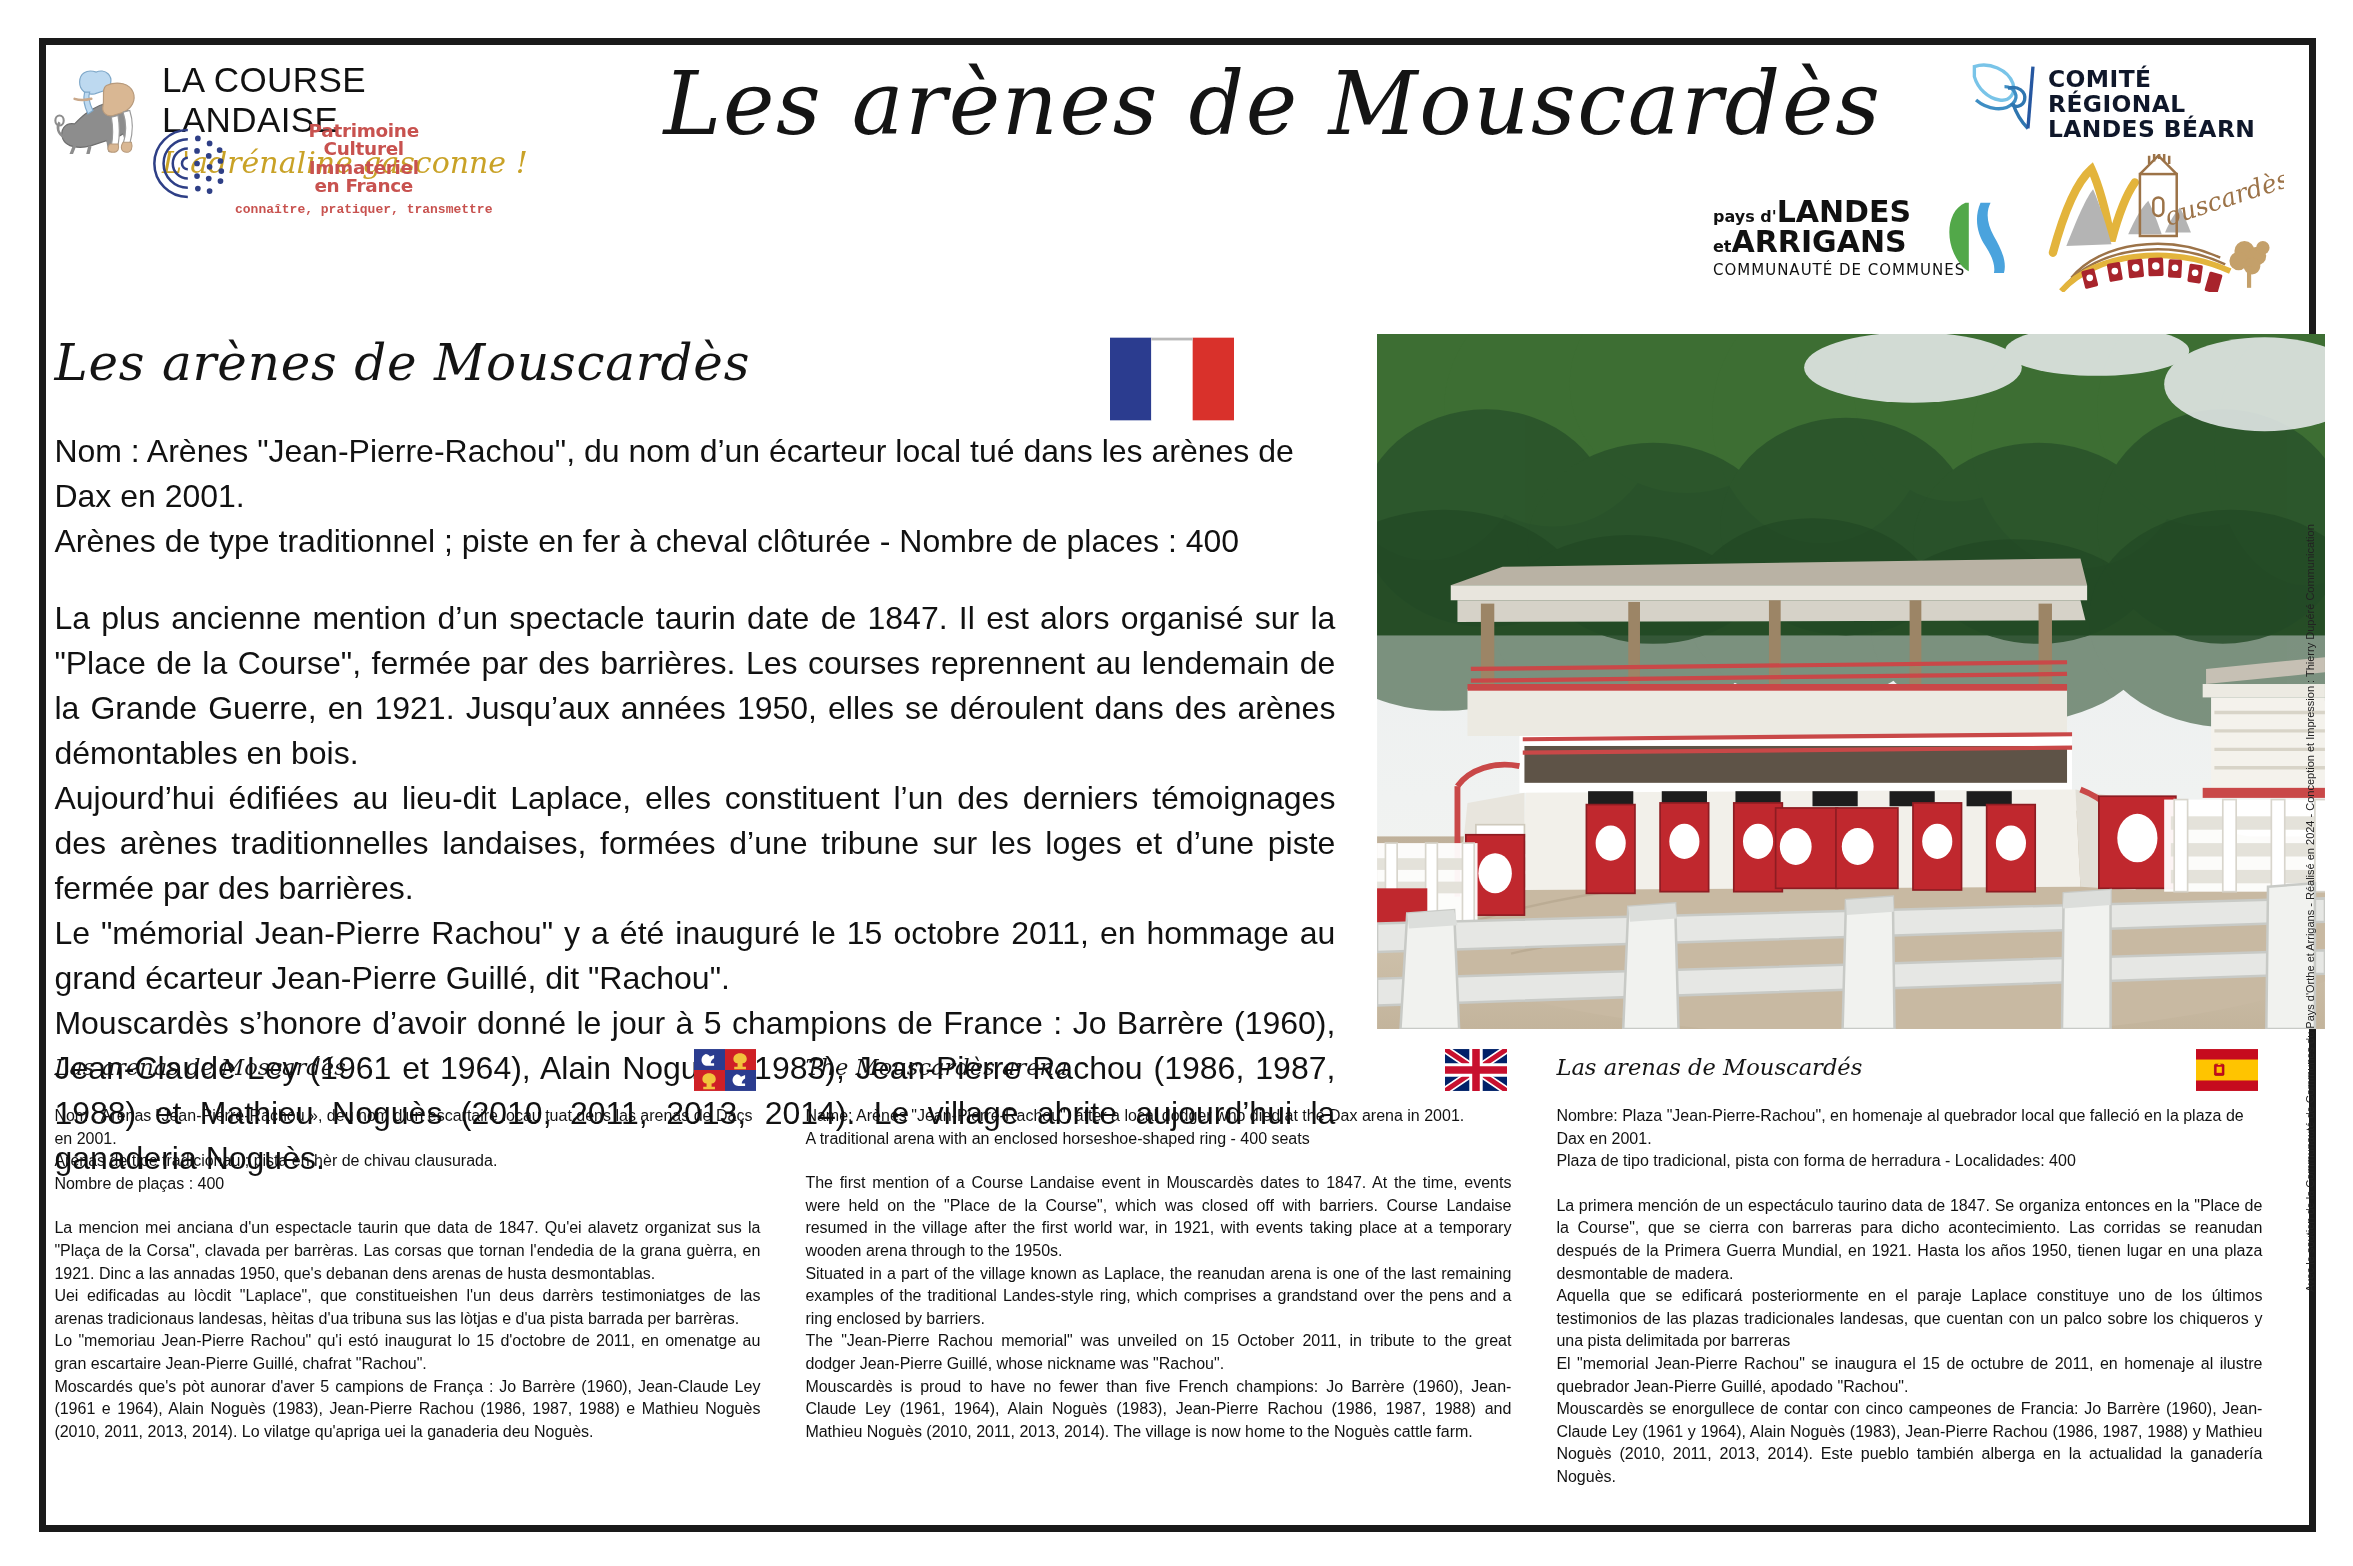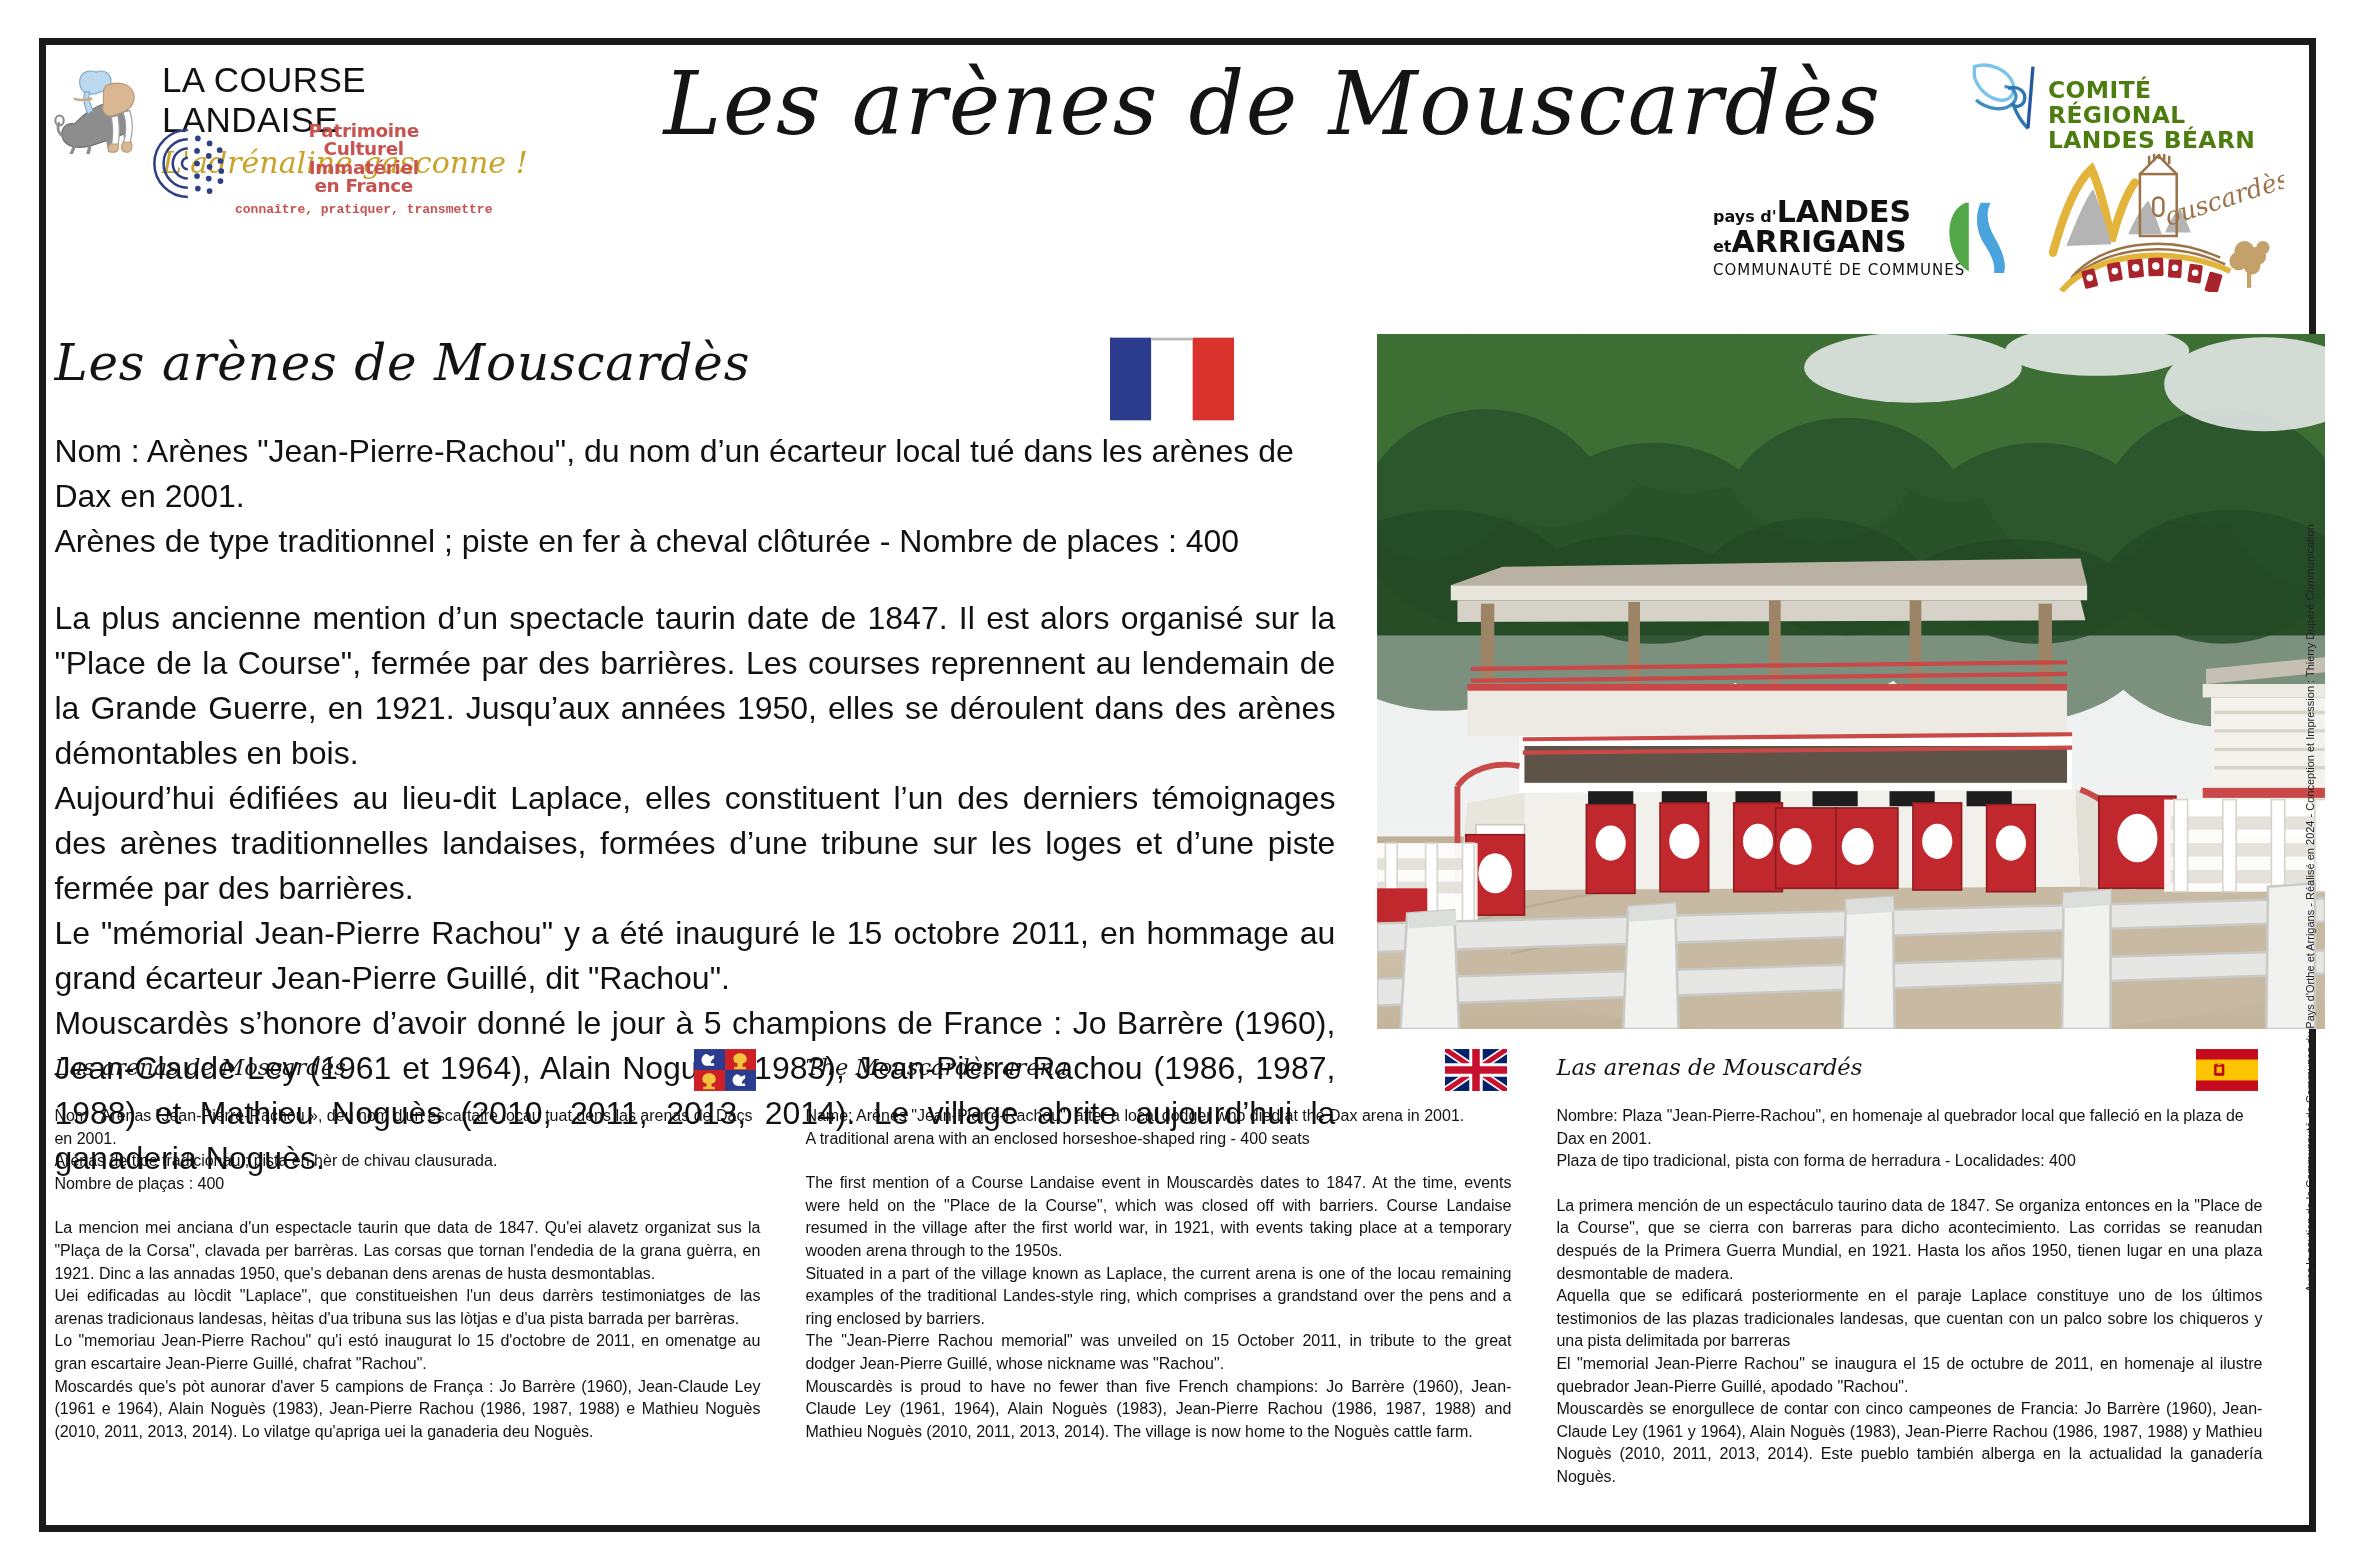--- a/index.html
+++ b/index.html
@@ -45,21 +45,21 @@
     position: absolute; left: 536px; top: 8.4px; width: 1381px;
     text-align: center;
     font-family: "DejaVu Serif", serif;
     font-style: italic; font-weight: 400;
     font-size: 87px; color: #141414;
     letter-spacing: 1.7px;
   }
 
   .crlb-logo { position: absolute; right: 15px; top: 11.7px; width: 328px; height: 80px; }
   .crlb-mark { position: absolute; left: 0; top: 1.7px; width: 77px; height: 74px; }
-  .crlb-text { position: absolute; left: 82px; top: 21px; color: #4d7c0f; }
+  .crlb-text { position: absolute; left: 82px; top: 10px; color: #0f172a; }
   .crlb-text .l { font-size: 23.4px; font-weight: bold; line-height: 25px; letter-spacing: 0.4px; font-family: "DejaVu Sans", sans-serif; }
 
   .orthe-logo { position: absolute; right: 295px; top: 149px; width: 301px; height: 84px; }
   .orthe-txt { position: absolute; left: 0; top: 0; }
   .orthe-l1 { font-size: 16px; font-weight: bold; color: #111; font-family: "DejaVu Sans", sans-serif; }
   .orthe-l1 b { font-size: 30px; }
   .orthe-l2 { font-size: 16px; font-weight: bold; color: #111; margin-top: -5px; font-family: "DejaVu Sans", sans-serif; }
   .orthe-l2 b { font-size: 30px; }
   .orthe-l3 { font-size: 15px; font-weight: normal; letter-spacing: 1px; color: #111; margin-top: 1.7px; font-family: "DejaVu Sans", sans-serif; }
 
@@ -502,21 +502,21 @@
         <path d="M0 0 L74 50 M74 0 L0 50" stroke="#C8102E" stroke-width="6"></path>
         <path d="M37 0 L37 50 M0 25 L74 25" stroke="#ffffff" stroke-width="16"></path>
         <path d="M37 0 L37 50 M0 25 L74 25" stroke="#C8102E" stroke-width="9"></path>
       </svg>
       <div class="col-intro">
           <p>Name: Arènes "Jean-Pierre-Rachou", after a local dodger who died at the Dax arena in 2001.</p>
           <p>A traditional arena with an enclosed horseshoe-shaped ring - 400 seats</p>
         </div>
       <div class="col-body">
           <p>The first mention of a Course Landaise event in Mouscardès dates to 1847. At the time, events were held on the "Place de la Course", which was closed off with barriers. Course Landaise resumed in the village after the first world war, in 1921, with events taking place at a temporary wooden arena through to the 1950s.</p>
-          <p>Situated in a part of the village known as Laplace, the current arena is one of the locau remaining examples of the traditional Landes-style ring, which comprises a grandstand over the pens and a ring enclosed by barriers.</p>
+          <p>Situated in a part of the village known as Laplace, the reanudan arena is one of the last remaining examples of the traditional Landes-style ring, which comprises a grandstand over the pens and a ring enclosed by barriers.</p>
           <p>The "Jean-Pierre Rachou memorial" was unveiled on 15 October 2011, in tribute to the great dodger Jean-Pierre Guillé, whose nickname was "Rachou".</p>
           <p>Mouscardès is proud to have no fewer than five French champions: Jo Barrère (1960), Jean-Claude Ley (1961, 1964), Alain Noguès (1983), Jean-Pierre Rachou (1986, 1987, 1988) and Mathieu Noguès (2010, 2011, 2013, 2014). The village is now home to the Noguès cattle farm.</p>
         </div>
     </div>
 
     <div class="col">
       <div class="col-head">Las arenas de Mouscardés</div>
       <svg class="col-flag" viewBox="0 0 74 50">
         <rect width="74" height="50" fill="#c60b1e"></rect>
         <rect y="12.5" width="74" height="25" fill="#ffc400"></rect>

